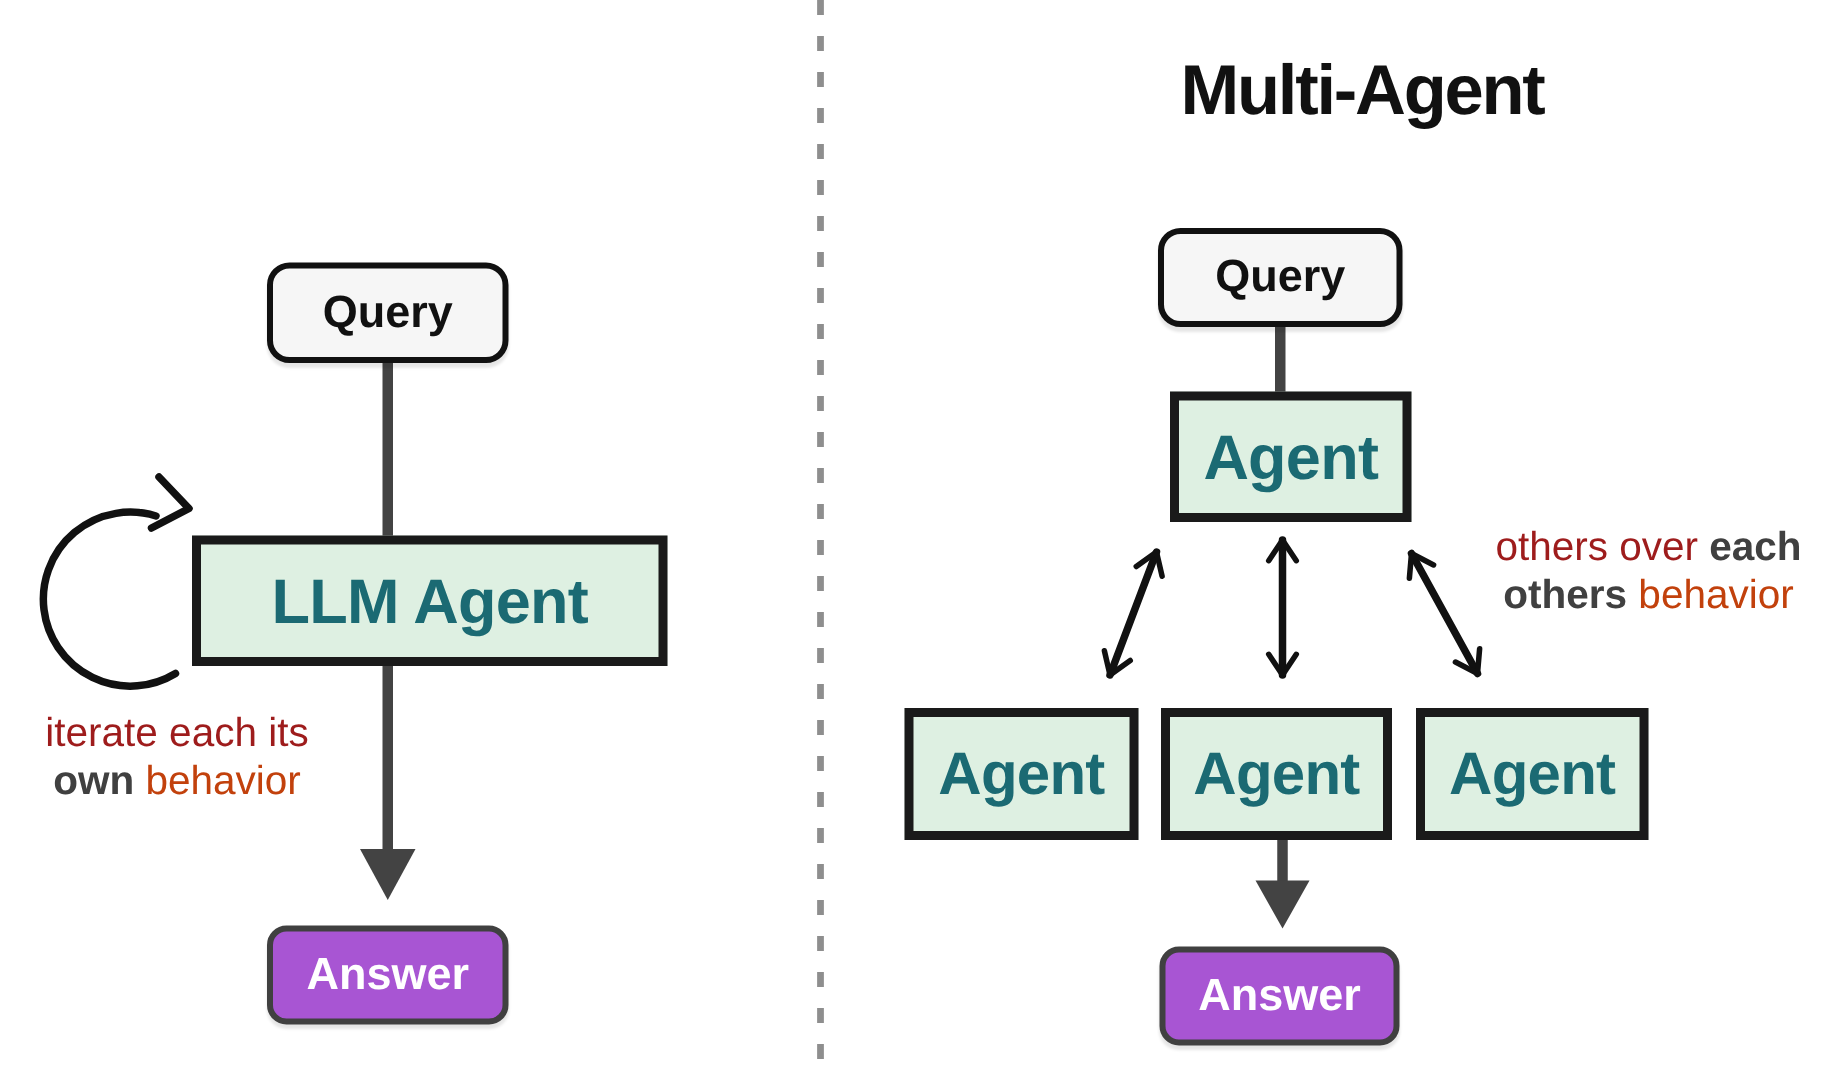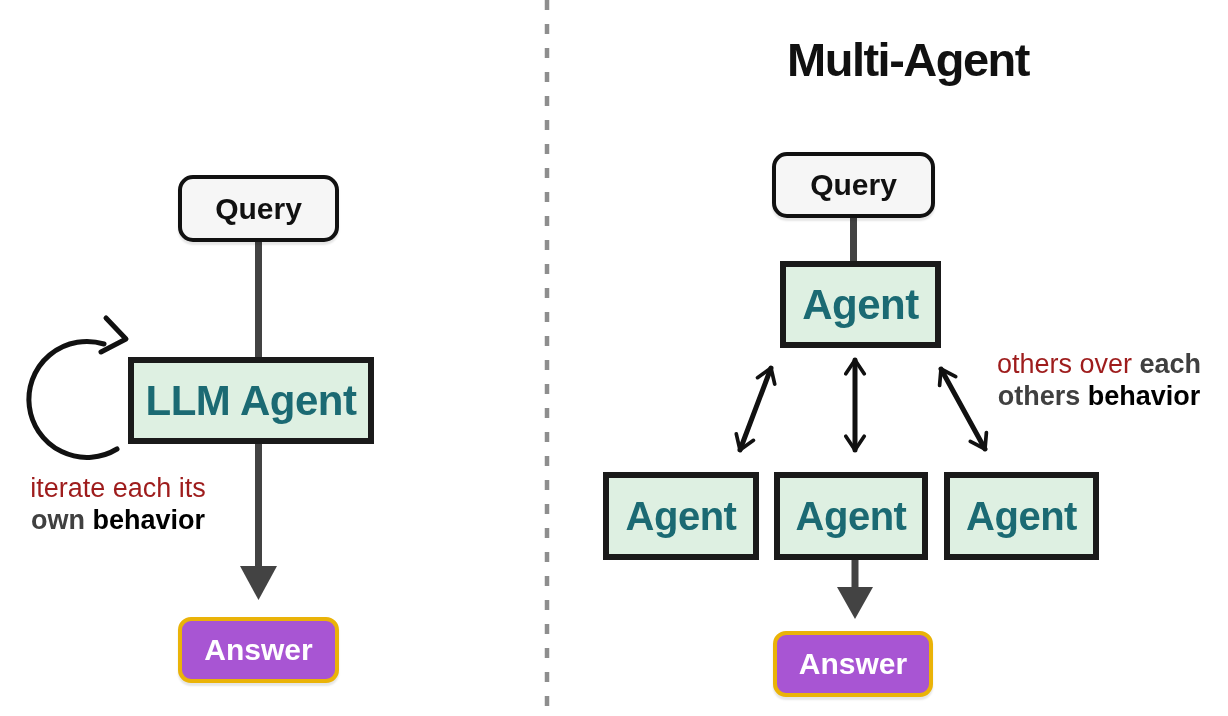--- a/index.html
+++ b/index.html
@@ -42,36 +42,36 @@
     background: #def0e2;
     border: 6px solid #1a1a1a;
     color: #1b6a73;
     font-weight: 700;
     letter-spacing: -0.5px;
   }
   .agent-box.big { font-size: 42px; }
   .agent-box.mid { font-size: 40px; }
   .answer-box {
     background: #a855d3;
-    border: 4px solid #eab308;
+    border: 4px solid #404040;
     border-radius: 13px;
     color: #ffffff;
     font-size: 30px;
     font-weight: 700;
     box-shadow: 0 3px 2px rgba(0,0,0,0.10);
   }
 
   .note {
     font-size: 27px;
     line-height: 32px;
     text-align: center;
     white-space: nowrap;
   }
   .note .red  { color: #9e1c1c; font-weight: 400; }
-  .note .redb { color: #000000; font-weight: 700; }
+  .note .redb { color: #c2410c; font-weight: 400; }
   .note .blkb { color: #404040; font-weight: 700; }
 
   svg#overlay { position: absolute; left: 0; top: 0; }
 </style>
 </head>
 <body>
 
 <div id="canvas">
 
   <svg id="overlay" width="1228" height="716" viewBox="0 0 1228 716">
@@ -99,21 +99,21 @@
 
     <line x1="855" y1="556" x2="855" y2="591" stroke="#434343" stroke-width="7"></line>
     <polygon points="837,587 873,587 855,619" fill="#434343"></polygon>
   </svg>
 
 
   <div class="abs node query-box" style="left:178px; top:175px; width:161px; height:67px;">
     <span>Query</span>
   </div>
 
-  <div class="abs node agent-box big" style="left:128px; top:357px; width:246px; height:87px;">
+  <div class="abs node agent-box big" style="left:128px; top:357px; width:317px; height:87px;">
     <span>LLM Agent</span>
   </div>
 
   <div class="abs note" style="left:12px; top:472px; width:212px;">
     <div>
       <span class="red">iterate each its</span>
     </div>
     <div>
       <span class="blkb">own</span>
       <span class="redb">behavior</span>

